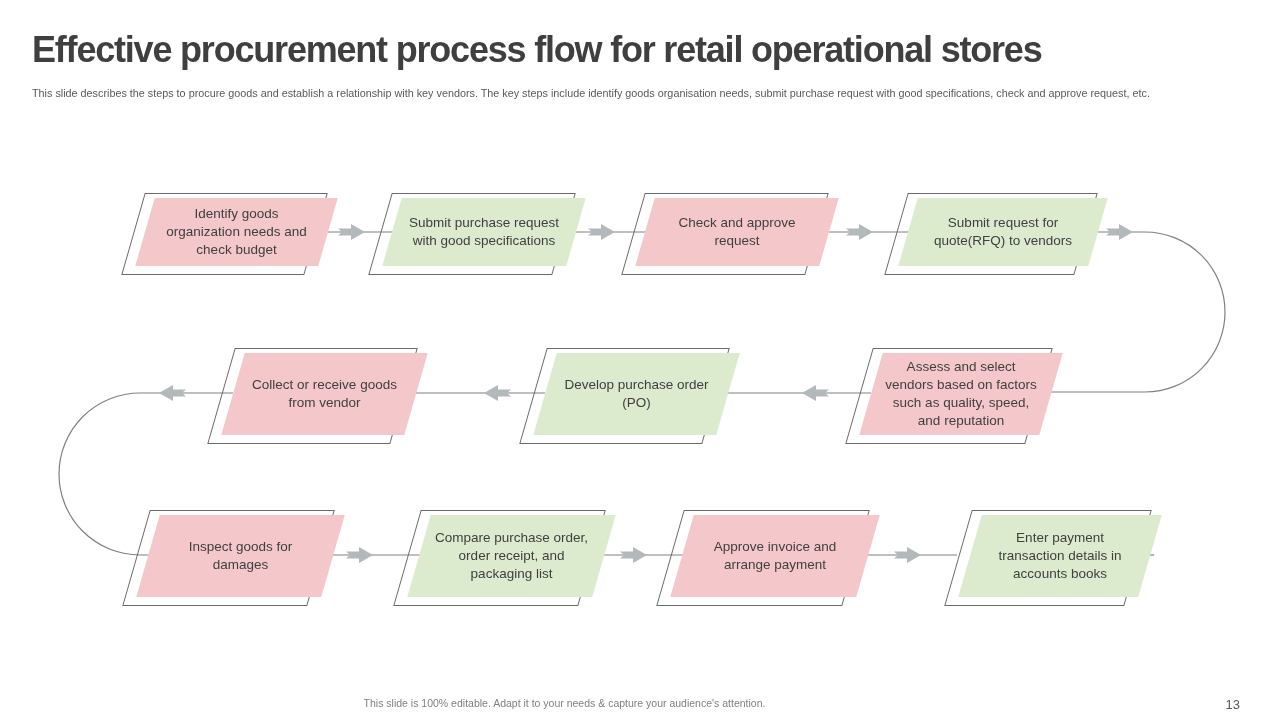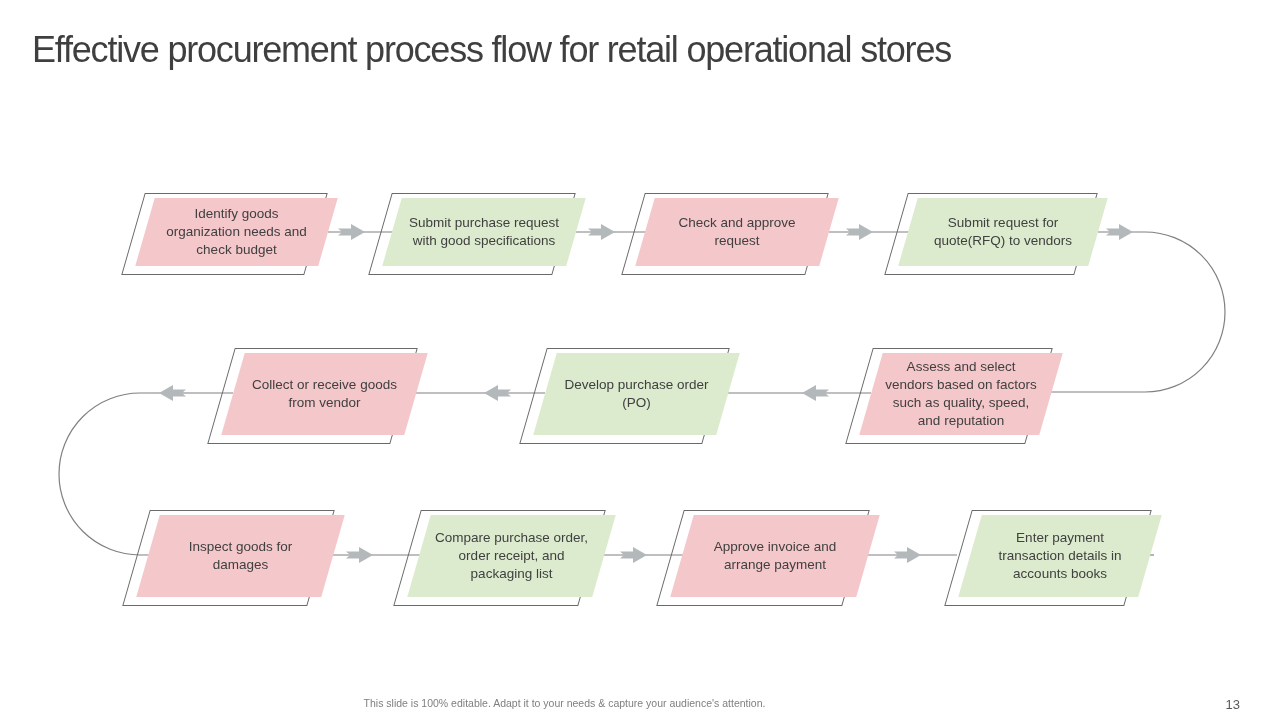--- a/index.html
+++ b/index.html
@@ -3,21 +3,21 @@
 <meta charset="utf-8">
 <style>
   * { margin:0; padding:0; box-sizing:border-box; }
   html,body { background:#ffffff; }
   .slide {
     position:relative; width:1280px; height:720px; background:#fff;
     font-family:"Liberation Sans", sans-serif; overflow:hidden;
   }
   .title {
     position:absolute; left:32px; top:30px; width:1180px;
-    font-size:36px; font-weight:normal; letter-spacing:-1.2px; line-height:1.1;
+    font-size:36px; font-weight:bold; letter-spacing:-1.2px; line-height:1.1;
     color:var(--title-text); 
   }
   .description {
     position:absolute; left:32px; top:86px; width:1180px;
     font-size:10.8px; line-height:1.45; color:var(--muted-text);
   }
   .connector-layer { position:absolute; left:0; top:0; width:1280px; height:720px; z-index:1; }
   .connector-layer path.line { fill:none; stroke:var(--connector); stroke-width:1.2; }
   .connector-layer path.arrowhead { fill:var(--arrow); stroke:none; }
   .flow-node { position:absolute; z-index:2; }
@@ -43,20 +43,21 @@
     position:absolute; right:40px; top:697px;
     font-size:13px; color:var(--muted-text);
   }
 </style>
 </head>
 <body>
 
 <div class="slide">
 
   <div class="title">Effective procurement process flow for retail operational stores</div>
+  <div class="description">This slide describes the steps to procure goods and establish a relationship with key vendors. The key steps include identify goods organisation needs, submit purchase request with good specifications, check and approve request, etc.</div>
 
   <svg class="connector-layer" viewBox="0 0 1280 720" xmlns="http://www.w3.org/2000/svg">
 
     <path class="line" d="M328 232 H394"></path>
     <path class="line" d="M576 232 H647"></path>
     <path class="line" d="M829 232 H910"></path>
     <path class="line" d="M1098 232 H1145"></path>
 
     <path class="line" d="M1145 232 A80 80 0 0 1 1145 392 H1051"></path>
 

